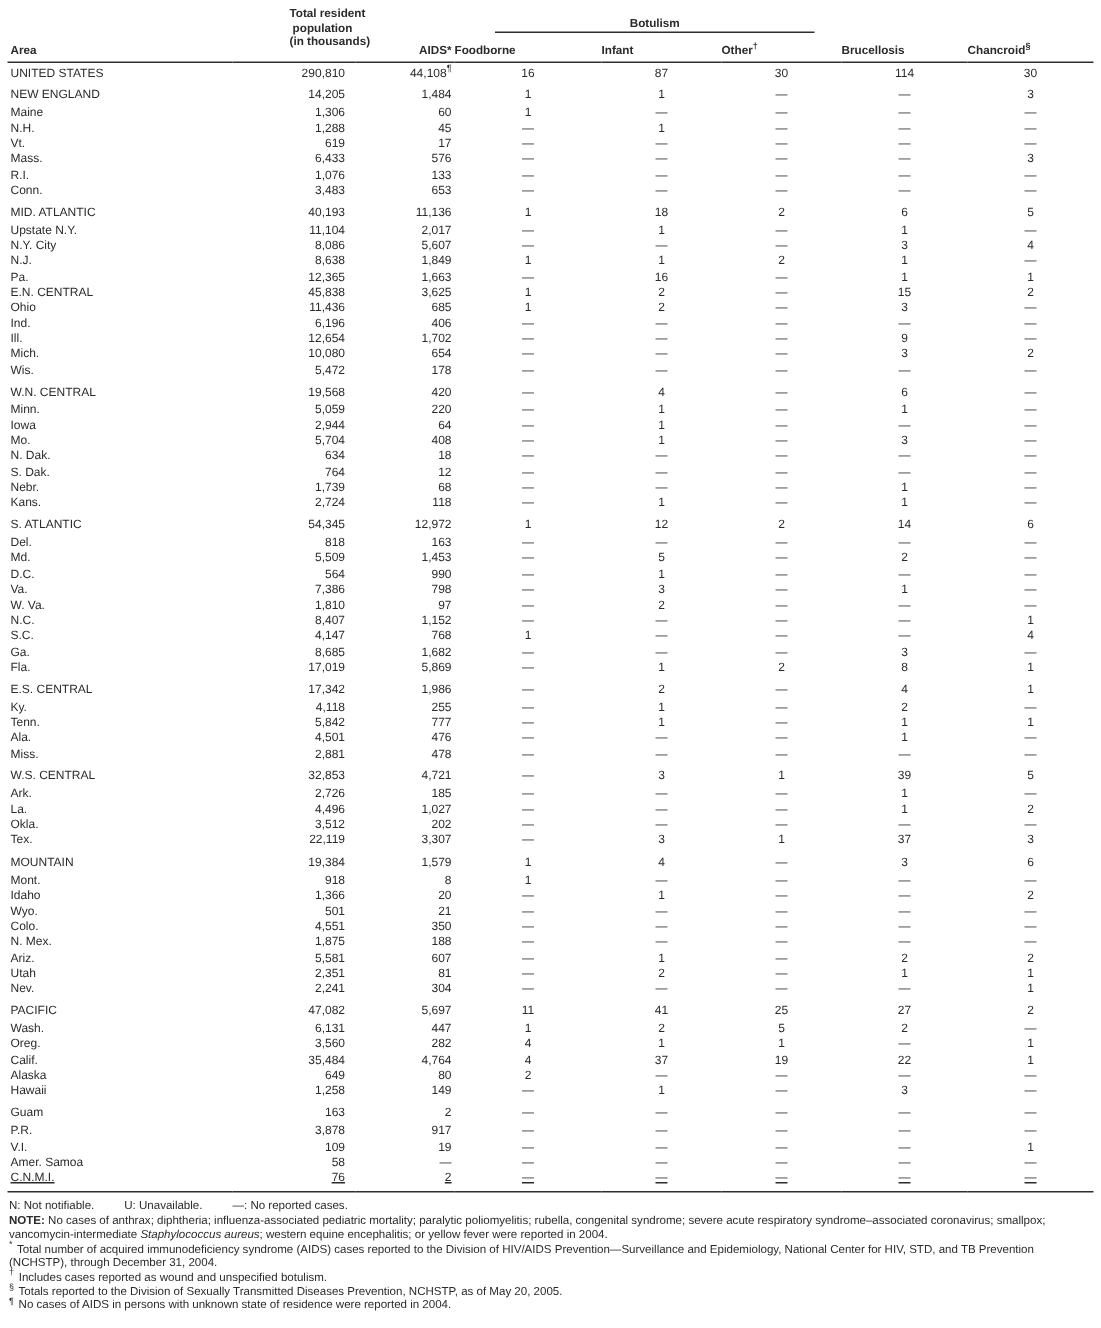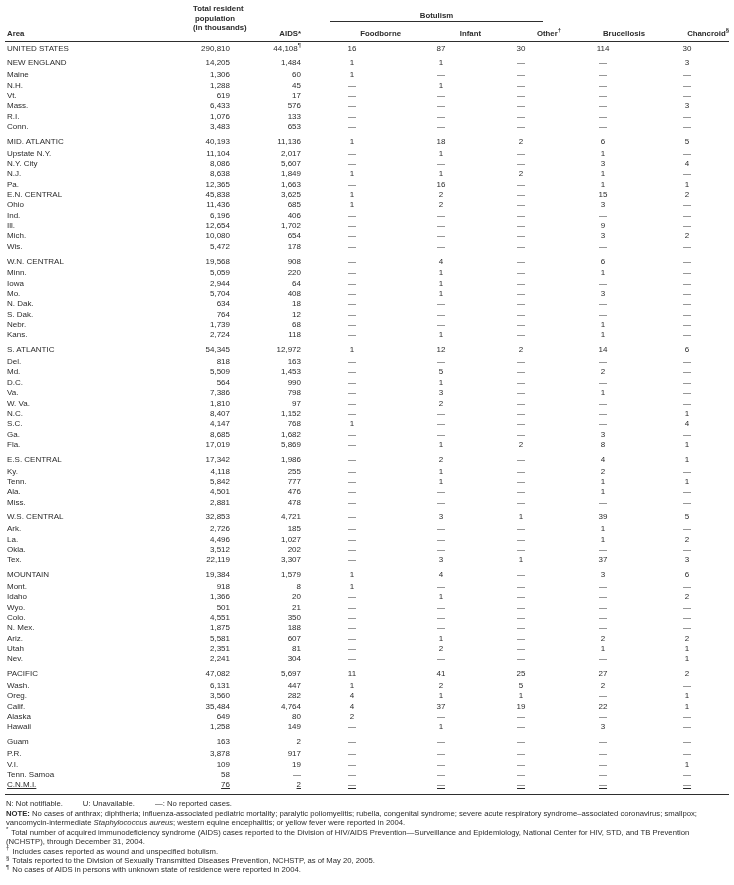--- a/index.html
+++ b/index.html
@@ -24,21 +24,21 @@
     border-collapse: collapse;
     margin-top: 0;
   }
   thead { border-bottom: 1.5px solid #2e2e2e; }
   tbody { border-bottom: 1.5px solid #2e2e2e; }
 
   th { font-weight: bold; font-size: 7.8px; padding: 0; vertical-align: bottom; line-height: 9.5px; }
   th.area-h { text-align: left; padding-left: 2px; padding-bottom: 2px; }
   th.pop-h { text-align: center; padding-left: 38px; padding-bottom: 8px; white-space: nowrap; }
   th.aids-h { text-align: right; padding-right: 2px; padding-bottom: 2px; }
-  th.c { text-align: right; padding-bottom: 2px; }
+  th.c { text-align: left; padding-bottom: 2px; }
   th.group-h { vertical-align: bottom; padding-bottom: 3px; }
   th.group-h .group-line {
     text-align: center;
     border-bottom: 1px solid #2e2e2e;
     margin: 0 18px 0 27px;
     padding-bottom: 1px;
   }
   tr.hrow1 th { height: 15px; }
   tr.hrow2 th { height: 11px; }
 
@@ -306,21 +306,21 @@
           <td class="r aids">178</td>
           <td class="c">—</td>
           <td class="c">—</td>
           <td class="c">—</td>
           <td class="c">—</td>
           <td class="c">—</td>
         </tr>
         <tr class="gap">
           <td class="area">W.N. CENTRAL</td>
           <td class="r pop">19,568</td>
-          <td class="r aids">908</td>
+          <td class="r aids">420</td>
           <td class="c">—</td>
           <td class="c">4</td>
           <td class="c">—</td>
           <td class="c">6</td>
           <td class="c">—</td>
         </tr>
         <tr>
           <td class="area">Minn.</td>
           <td class="r pop">5,059</td>
           <td class="r aids">220</td>
@@ -764,21 +764,21 @@
           <td class="area">V.I.</td>
           <td class="r pop">109</td>
           <td class="r aids">19</td>
           <td class="c">—</td>
           <td class="c">—</td>
           <td class="c">—</td>
           <td class="c">—</td>
           <td class="c">1</td>
         </tr>
         <tr>
-          <td class="area">Tenn. Samoa</td>
+          <td class="area">Amer. Samoa</td>
           <td class="r pop">58</td>
           <td class="r aids">—</td>
           <td class="c">—</td>
           <td class="c">—</td>
           <td class="c">—</td>
           <td class="c">—</td>
           <td class="c">—</td>
         </tr>
         <tr class="last">
           <td class="area">C.N.M.I.</td>

